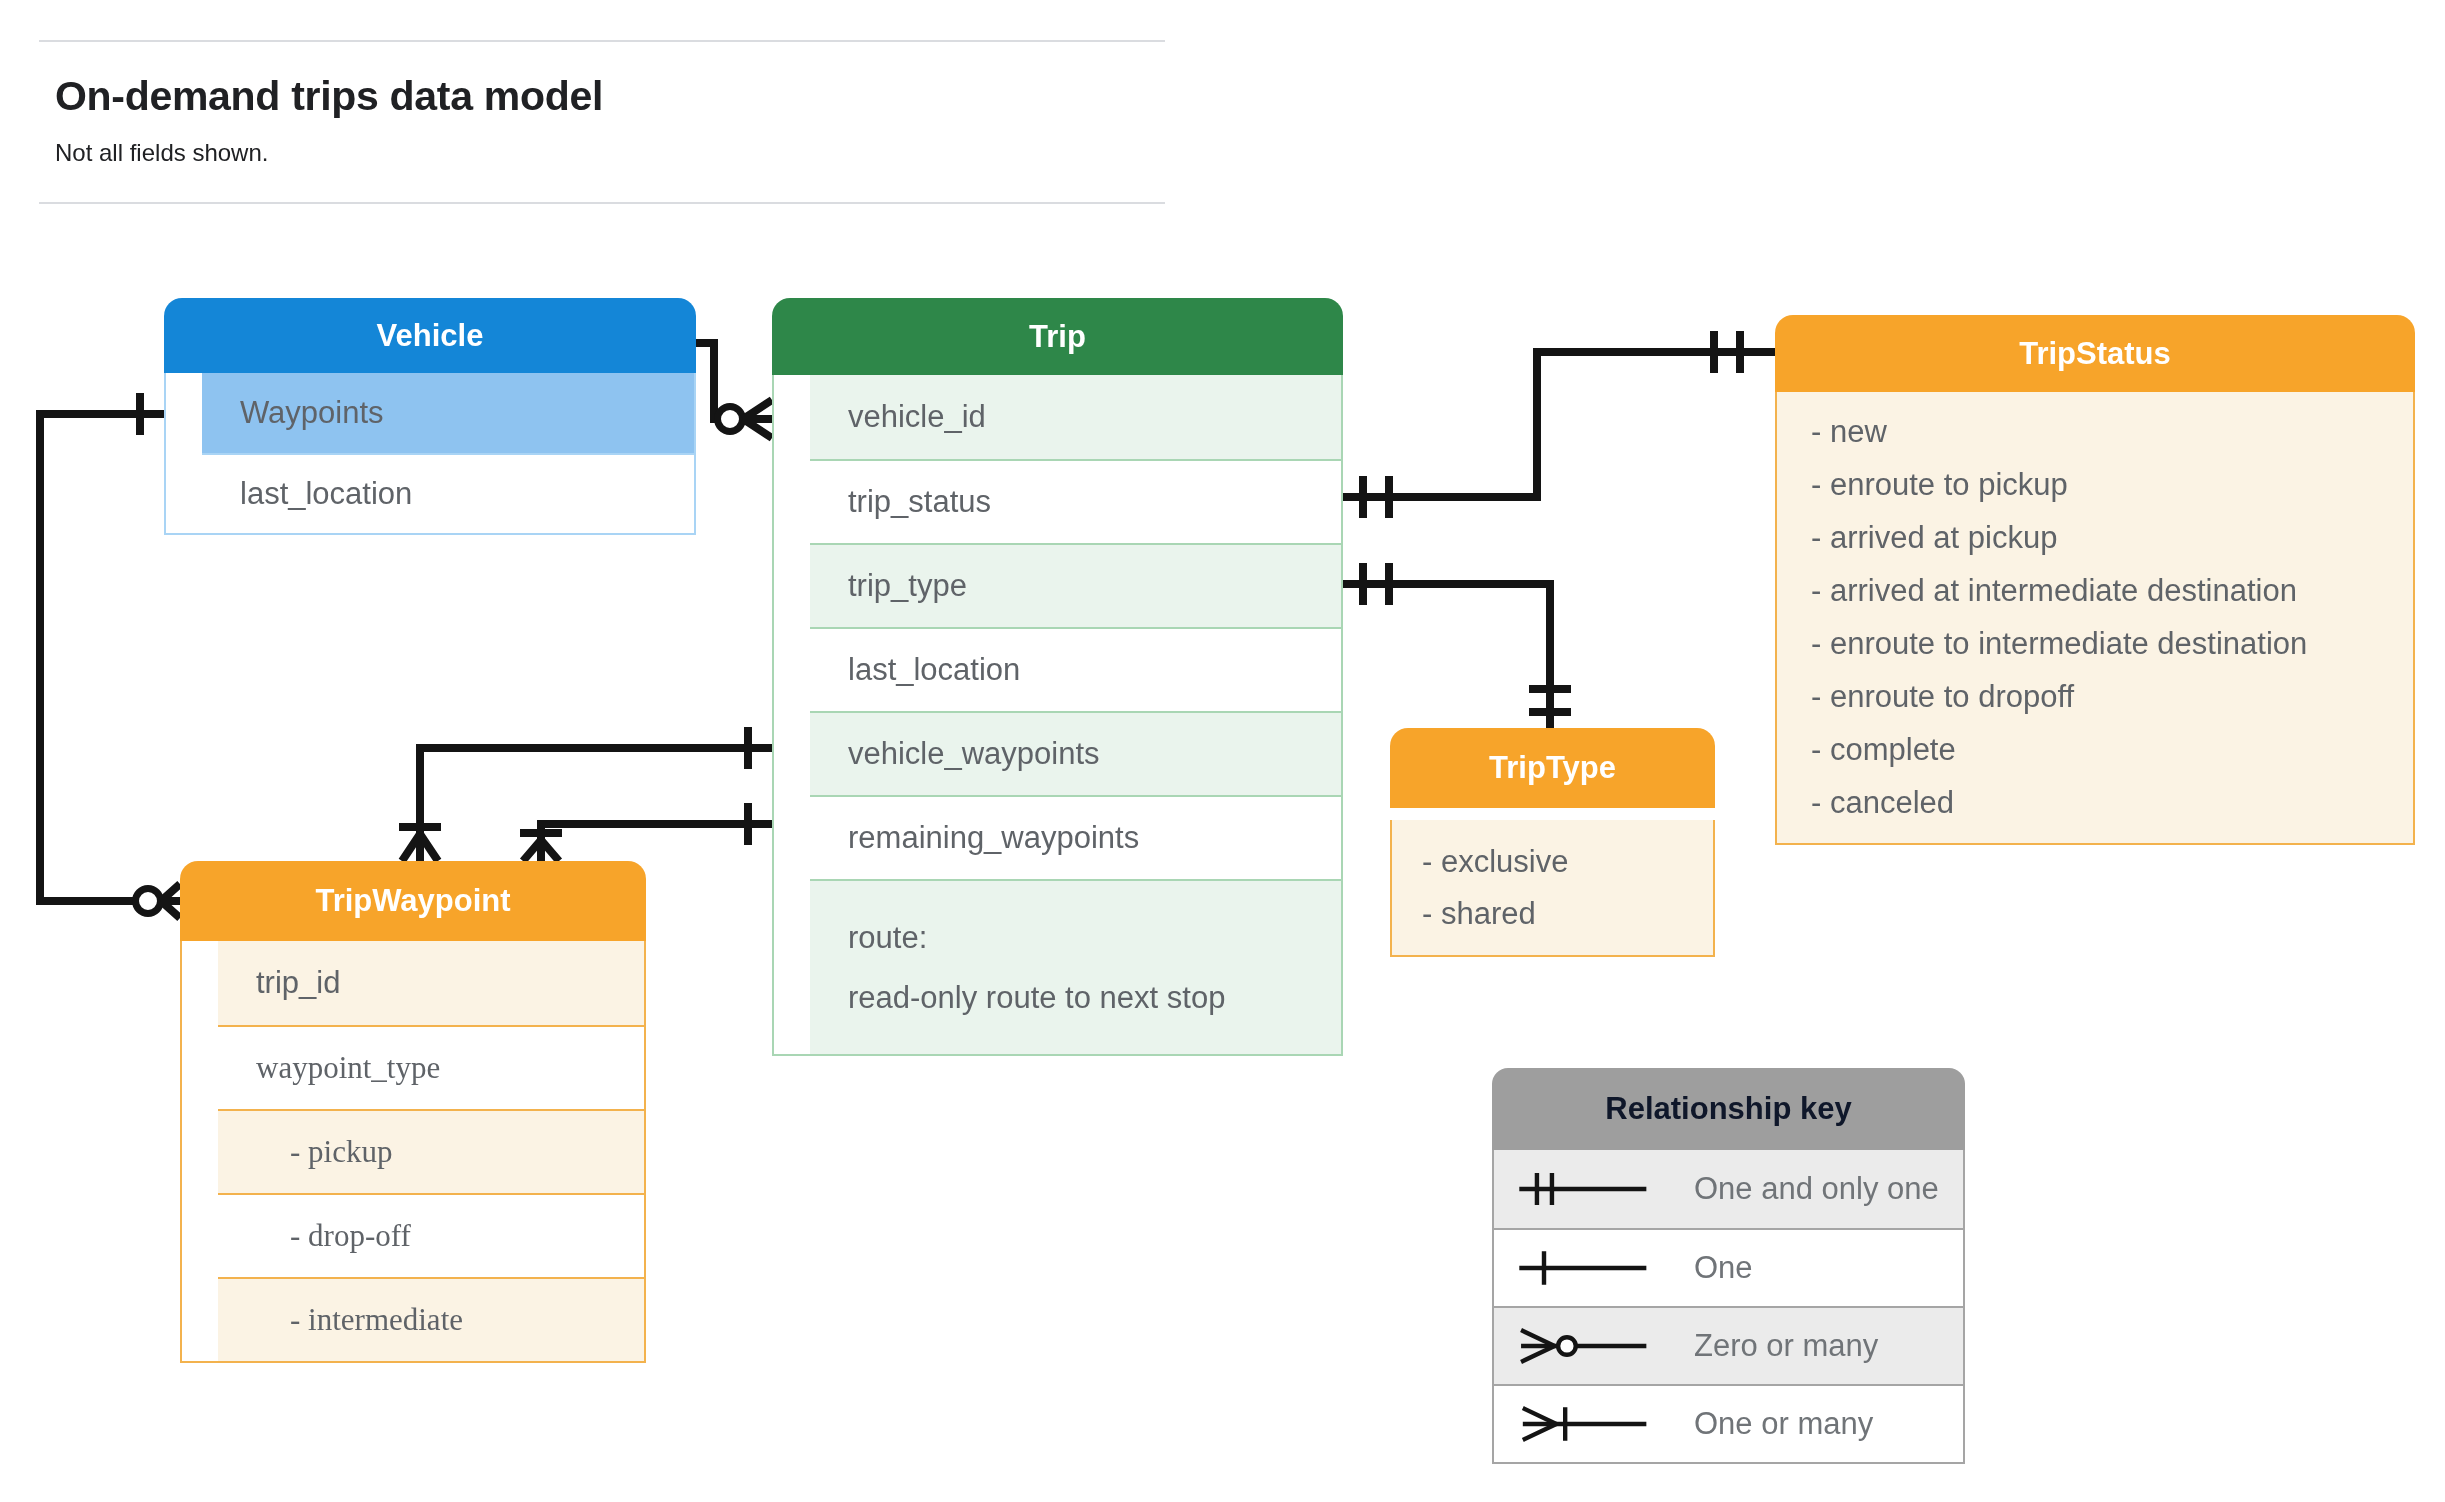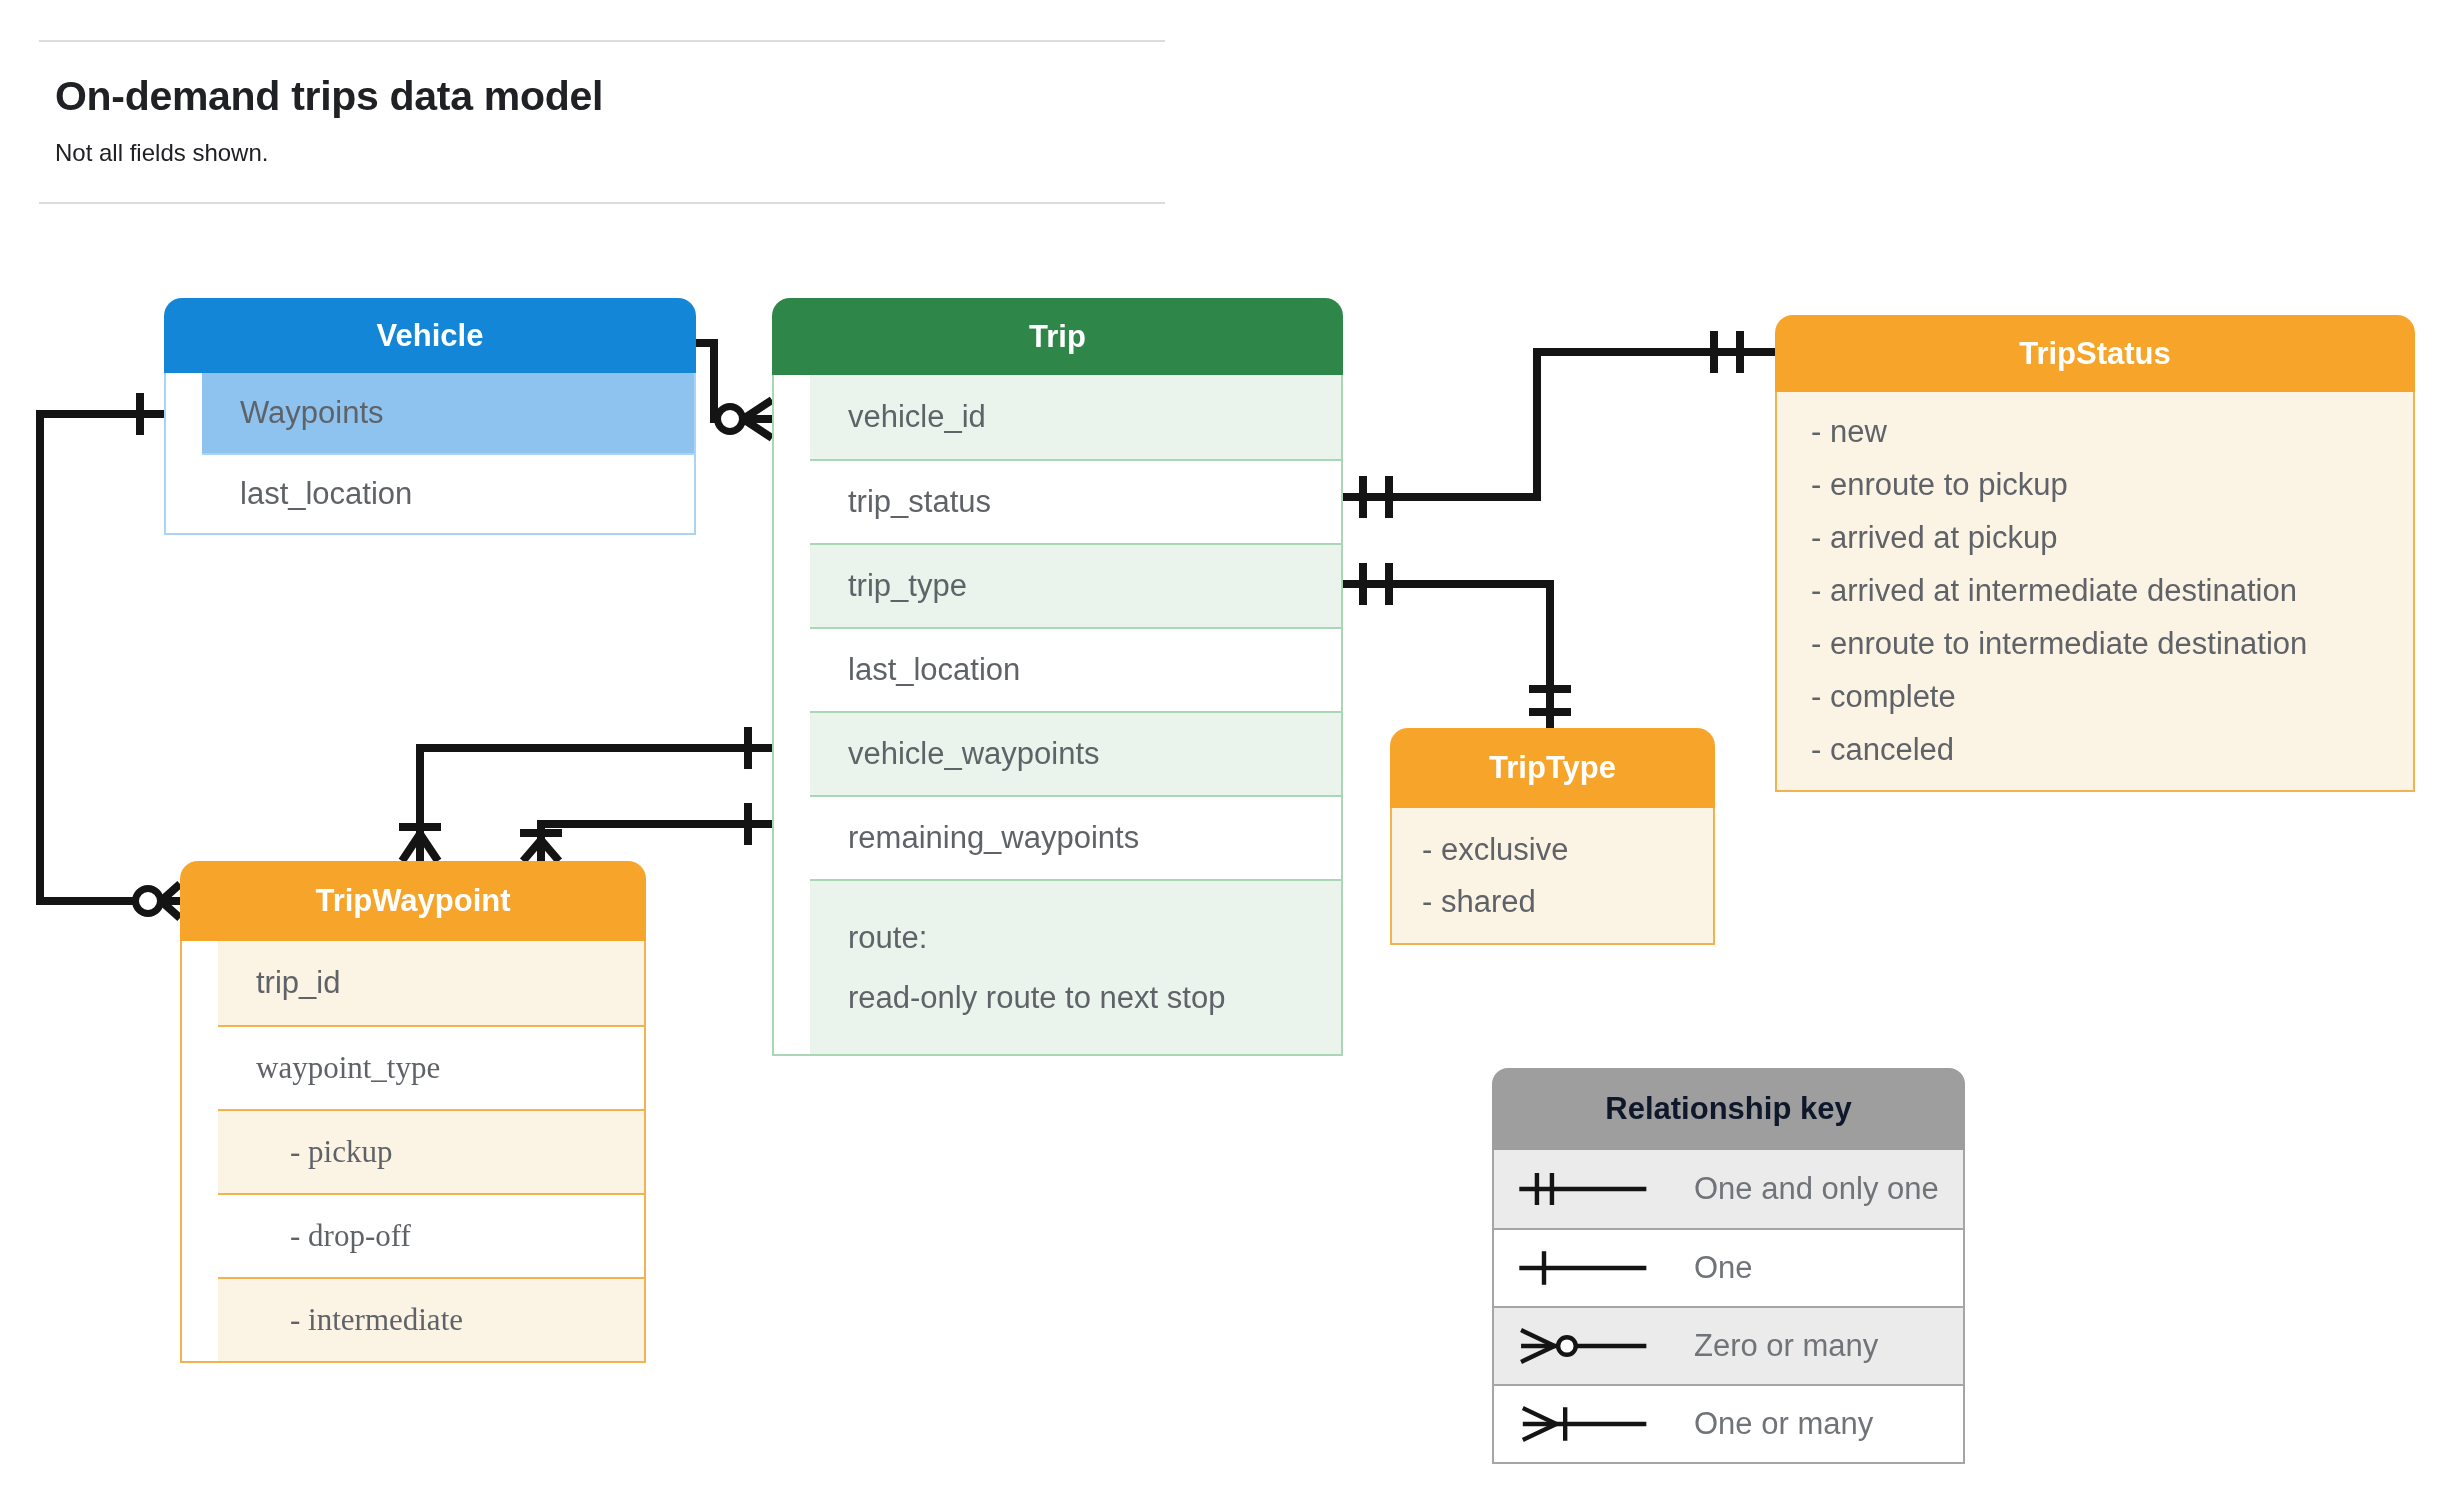--- a/index.html
+++ b/index.html
@@ -48,21 +48,21 @@
   #trip-status{left:1775px;top:315px;width:640px;}
   #trip-status .thead{height:77px;background:var(--orange,#F7A42A);}
   #trip-status .tbody{border:2px solid var(--orange-border,#F3B24D);border-top:none;
     background:var(--orange-light,#FBF3E4);padding:13px 0 14px 0;}
   #trip-status .val{height:53px;display:flex;align-items:center;padding-left:34px;}
 
   
   #trip-type{left:1390px;top:728px;width:325px;}
   #trip-type .thead{height:80px;background:var(--orange,#F7A42A);}
   #trip-type .tbody{border:2px solid var(--orange-border,#F3B24D);border-top:none;
-    background:var(--orange-light,#FBF3E4);padding:16px 0 15px 0;}
+    background:var(--orange-light,#FBF3E4);padding:16px 0 15px 0;margin-top:12px;}
   #trip-type .val{height:52px;display:flex;align-items:center;padding-left:30px;}
 
   
   #trip-waypoint{left:180px;top:861px;width:466px;}
   #trip-waypoint .thead{height:80px;background:var(--orange,#F7A42A);}
   #trip-waypoint .tbody{border:2px solid var(--orange-border,#F3B24D);border-top:none;}
   #trip-waypoint .trow{height:84px;}
   #trip-waypoint .trow + .trow{border-top:2px solid var(--orange-border,#F3B24D);font-family:Liberation Serif, serif;}
   #trip-waypoint .trow.alt{background:var(--orange-light,#FBF3E4);}
   #trip-waypoint .trow.indent{padding-left:72px;}
@@ -157,20 +157,21 @@
   </div>
 
   <div class="entity" id="trip-status">
     <div class="thead">TripStatus</div>
     <div class="tbody">
       <div class="val">- new</div>
       <div class="val">- enroute to pickup</div>
       <div class="val">- arrived at pickup</div>
       <div class="val">- arrived at intermediate destination</div>
       <div class="val">- enroute to intermediate destination</div>
+      <div class="val">- enroute to dropoff</div>
       <div class="val">- complete</div>
       <div class="val">- canceled</div>
     </div>
   </div>
 
   <div class="entity" id="trip-type">
     <div class="thead">TripType</div>
     <div class="tbody">
       <div class="val">- exclusive</div>
       <div class="val">- shared</div>

